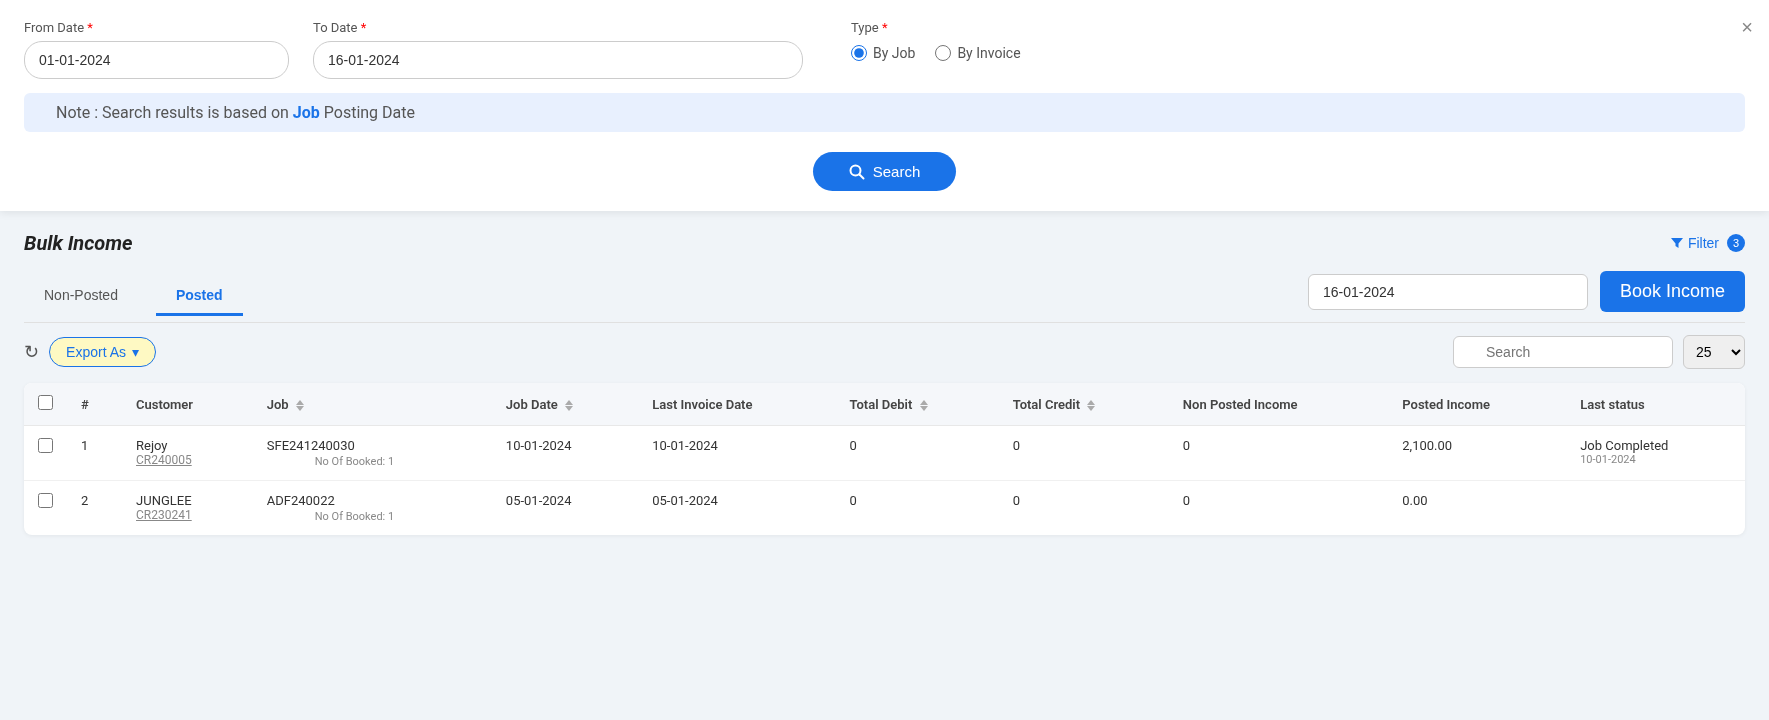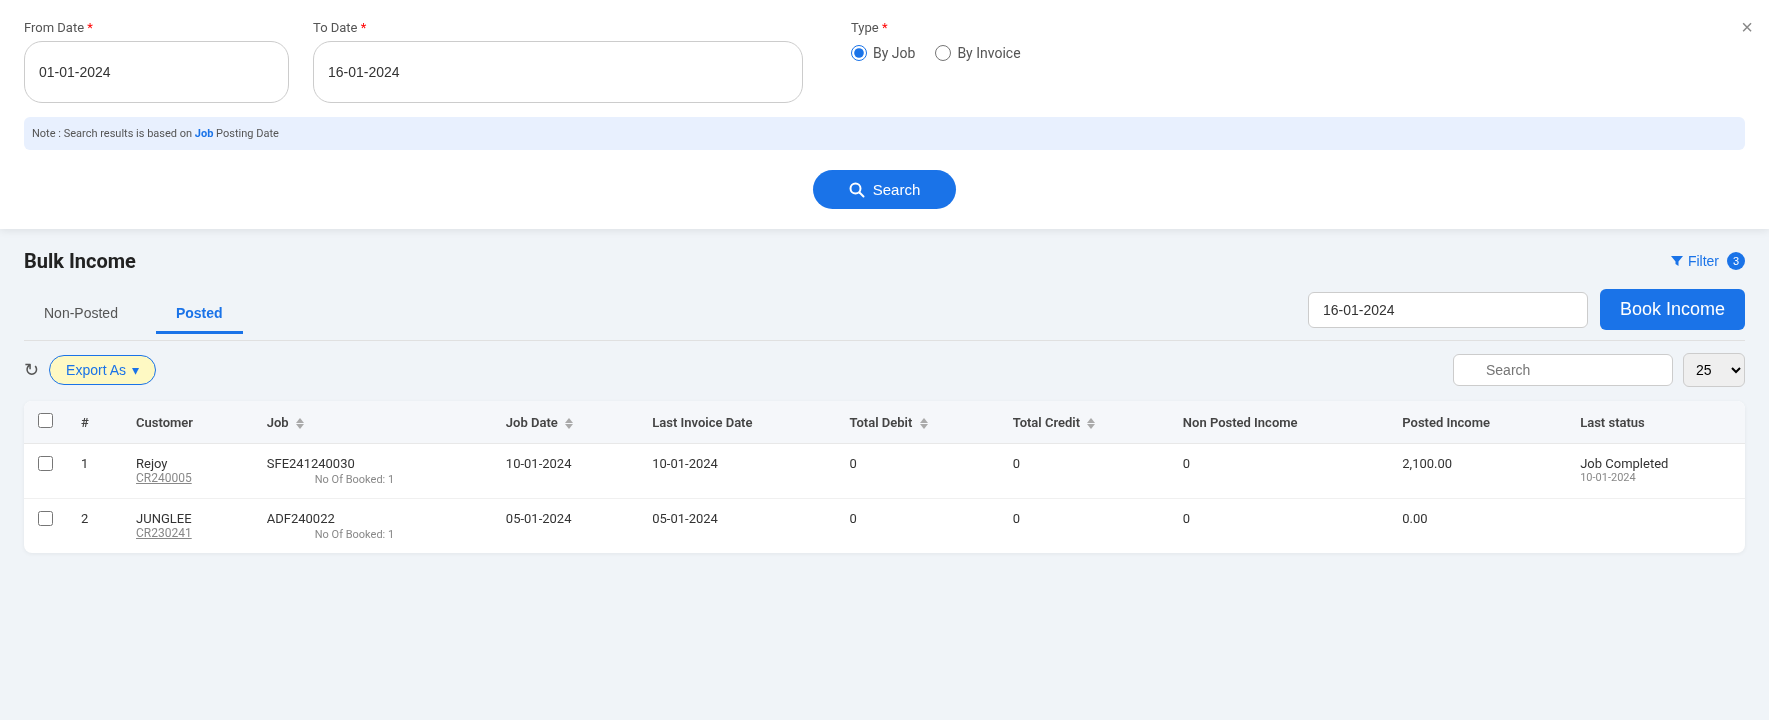--- a/index.html
+++ b/index.html
@@ -15,50 +15,50 @@
       position: absolute; top: 16px; right: 16px;
       background: none; border: none; font-size: 20px; cursor: pointer; color: #888;
     }
     .filter-row {
       display: flex; gap: 24px; align-items: flex-start;
     }
     .field-group { display: flex; flex-direction: column; gap: 6px; }
     .field-group label { font-size: 13px; color: #555; }
     .field-group label span.required { color: red; }
     .date-input {
-      border: 1px solid #ccc; border-radius: 18px; padding: 22px 14px;
+      border: 1px solid #ccc; border-radius: 18px; padding: 10px 14px;
       font-size: 14px; color: #333; width: 265px; background: #fff;
     }
     .type-group { display: flex; flex-direction: column; gap: 6px; margin-left: 24px; }
     .type-group label { font-size: 13px; color: #555; }
     .type-group label span.required { color: red; }
     .radio-row { display: flex; gap: 20px; align-items: center; margin-top: 4px; }
     .radio-row label { font-size: 14px; display: flex; align-items: flex-start; gap: 6px; cursor: pointer; }
     .radio-row input[type=radio] { accent-color: #1a73e8; width: 16px; height: 16px; }
 
     .note-bar {
-      background: #e8f0fe; border-radius: 6px; padding: 10px 8px;
-      margin-top: 14px; font-size: 11px; color: #555;
+      background: #e8f0fe; border-radius: 6px; padding: 10px 32px;
+      margin-top: 14px; font-size: 16px; color: #555;
     }
     .note-bar strong { color: #1a73e8; }
 
     .search-btn-row {
       display: flex; justify-content: center; padding: 20px 0;
     }
     .search-btn {
       background: #1a73e8; color: #fff; border: none; border-radius: 24px;
       padding: 11px 36px; font-size: 15px; cursor: pointer; display: flex; align-items: center; gap: 8px;
     }
 
     .main-content { padding: 20px 24px; }
 
     .bulk-income-header {
       display: flex; justify-content: space-between; align-items: center; margin-bottom: 16px;
     }
-    .bulk-income-title { font-size: 20px; font-weight: 700; color: #222; }
+    .bulk-income-title { font-size: 20px; font-weight: 700; color: #222; font-style: italic; }
     .filter-btn {
       background: none; border: none; color: #1a73e8; cursor: pointer; font-size: 14px;
       display: flex; align-items: center; gap: 4px;
     }
 
     .tabs-and-book {
       display: flex; justify-content: space-between; align-items: center;
       border-bottom: 1px solid #e0e0e0; margin-bottom: 12px;
     }
     .tabs { display: flex; gap: 18px; }

